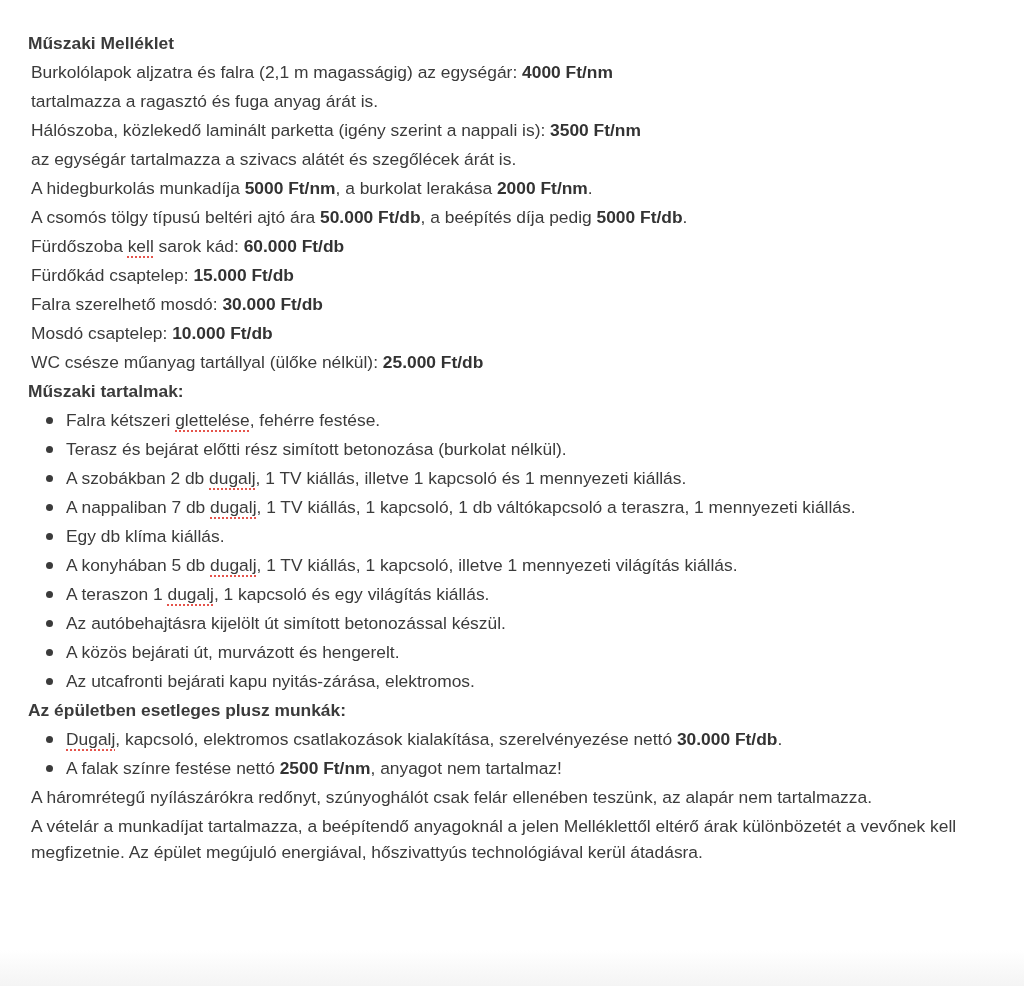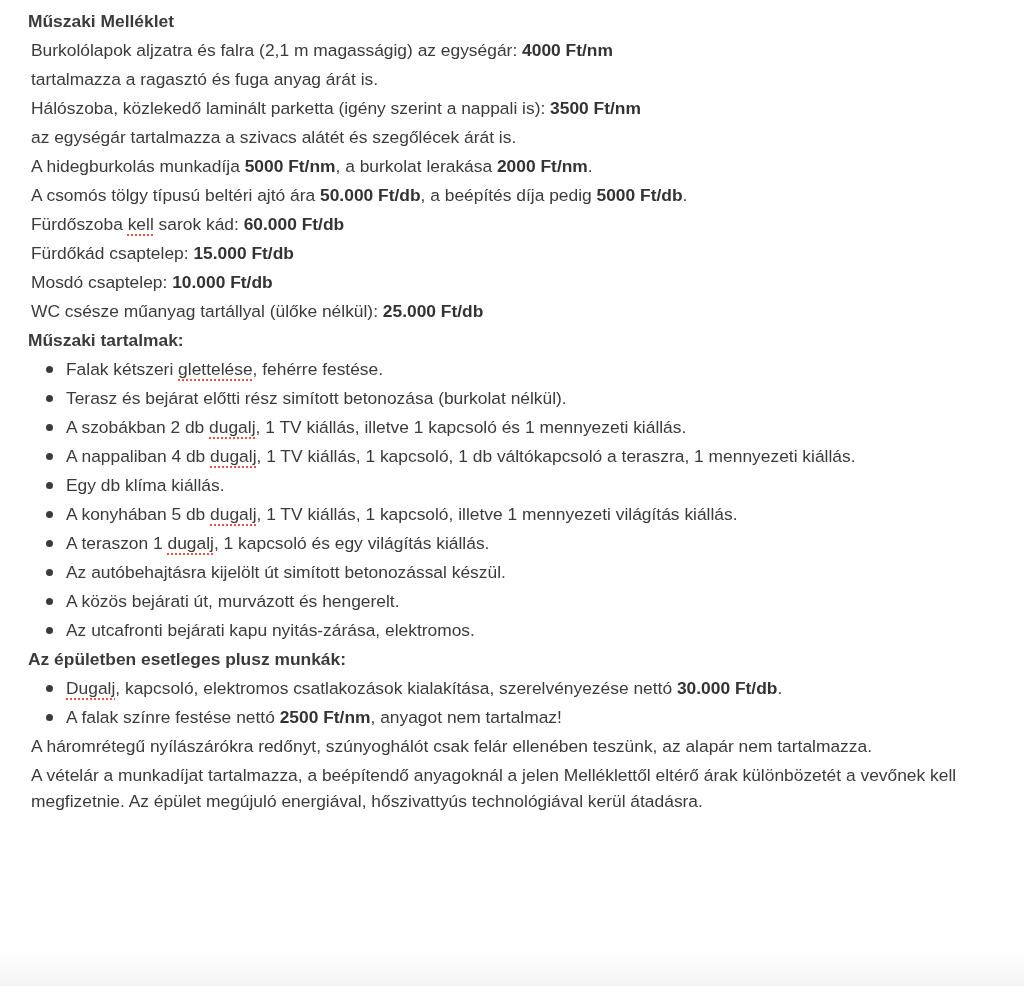--- a/index.html
+++ b/index.html
@@ -3,21 +3,21 @@
   <meta charset="utf-8">
   <style>
     html, body { margin: 0; padding: 0; }
     body {
       width: 1024px; height: 986px; overflow: hidden;
       background: linear-gradient(to bottom, #ffffff 0px, #ffffff 950px, #f4f4f4 986px);
       font-family: "Liberation Sans", sans-serif;
       color: #3b3b3b;
     }
     .doc {
-      position: absolute; left: 28px; top: 8px; width: 970px;
+      position: absolute; left: 28px; top: 30px; width: 970px;
       font-size: 17.4px; line-height: 26px;
     }
     .line { margin: 3px; white-space: normal; }
     .heading { font-weight: bold; margin: 0; }
     b { font-weight: bold; color: #333; }
     ul { margin: 0; padding: 0 0 0 35px; list-style: none; }
     li { position: relative; margin: 0; }
     li::before {
       content: ""; position: absolute; left: -20px; top: 10px;
       width: 7px; height: 7px; border-radius: 50%; background: #3b3b3b;
@@ -35,29 +35,30 @@
   <p class="heading">Műszaki Melléklet</p>
   <div>
       <p class="line"><span>Burkolólapok aljzatra és falra (2,1 m magasságig) az egységár: </span><b>4000 Ft/nm</b></p>
       <p class="line"><span>tartalmazza a ragasztó és fuga anyag árát is.</span></p>
       <p class="line"><span>Hálószoba, közlekedő laminált parketta (igény szerint a nappali is): </span><b>3500 Ft/nm</b></p>
       <p class="line"><span>az egységár tartalmazza a szivacs alátét és szegőlécek árát is.</span></p>
       <p class="line"><span>A hidegburkolás munkadíja </span><b>5000 Ft/nm</b><span>, a burkolat lerakása </span><b>2000 Ft/nm</b><span>.</span></p>
       <p class="line"><span>A csomós tölgy típusú beltéri ajtó ára </span><b>50.000 Ft/db</b><span>, a beépítés díja pedig </span><b>5000 Ft/db</b><span>.</span></p>
       <p class="line"><span>Fürdőszoba </span><span class="spell">kell</span><span> sarok kád: </span><b>60.000 Ft/db</b></p>
       <p class="line"><span>Fürdőkád csaptelep: </span><b>15.000 Ft/db</b></p>
+      <p class="line"><span>Falra szerelhető mosdó: </span><b>30.000 Ft/db</b></p>
       <p class="line"><span>Mosdó csaptelep: </span><b>10.000 Ft/db</b></p>
       <p class="line"><span>WC csésze műanyag tartállyal (ülőke nélkül): </span><b>25.000 Ft/db</b></p>
     </div>
   <p class="heading">Műszaki tartalmak:</p>
   <ul>
-      <li class="line"><span>Falak kétszeri </span><span class="spell">glettelése</span><span>, fehérre festése.</span></li>
+      <li class="line"><span>Falra kétszeri </span><span class="spell">glettelése</span><span>, fehérre festése.</span></li>
       <li class="line"><span>Terasz és bejárat előtti rész simított betonozása (burkolat nélkül).</span></li>
       <li class="line"><span>A szobákban 2 db </span><span class="spell">dugalj</span><span>, 1 TV kiállás, illetve 1 kapcsoló és 1 mennyezeti kiállás.</span></li>
-      <li class="line"><span>A nappaliban 4 db </span><span class="spell">dugalj</span><span>, 1 TV kiállás, 1 kapcsoló, 1 db váltókapcsoló a teraszra, 1 mennyezeti kiállás.</span></li>
+      <li class="line"><span>A nappaliban 7 db </span><span class="spell">dugalj</span><span>, 1 TV kiállás, 1 kapcsoló, 1 db váltókapcsoló a teraszra, 1 mennyezeti kiállás.</span></li>
       <li class="line"><span>Egy db klíma kiállás.</span></li>
       <li class="line"><span>A konyhában 5 db </span><span class="spell">dugalj</span><span>, 1 TV kiállás, 1 kapcsoló, illetve 1 mennyezeti világítás kiállás.</span></li>
       <li class="line"><span>A teraszon 1 </span><span class="spell">dugalj</span><span>, 1 kapcsoló és egy világítás kiállás.</span></li>
       <li class="line"><span>Az autóbehajtásra kijelölt út simított betonozással készül.</span></li>
       <li class="line"><span>A közös bejárati út, murvázott és hengerelt.</span></li>
       <li class="line"><span>Az utcafronti bejárati kapu nyitás-zárása, elektromos.</span></li>
     </ul>
   <p class="heading">Az épületben esetleges plusz munkák:</p>
   <ul>
       <li class="line"><span class="spell">Dugalj</span><span>, kapcsoló, elektromos csatlakozások kialakítása, szerelvényezése nettó </span><b>30.000 Ft/db</b><span>.</span></li>

